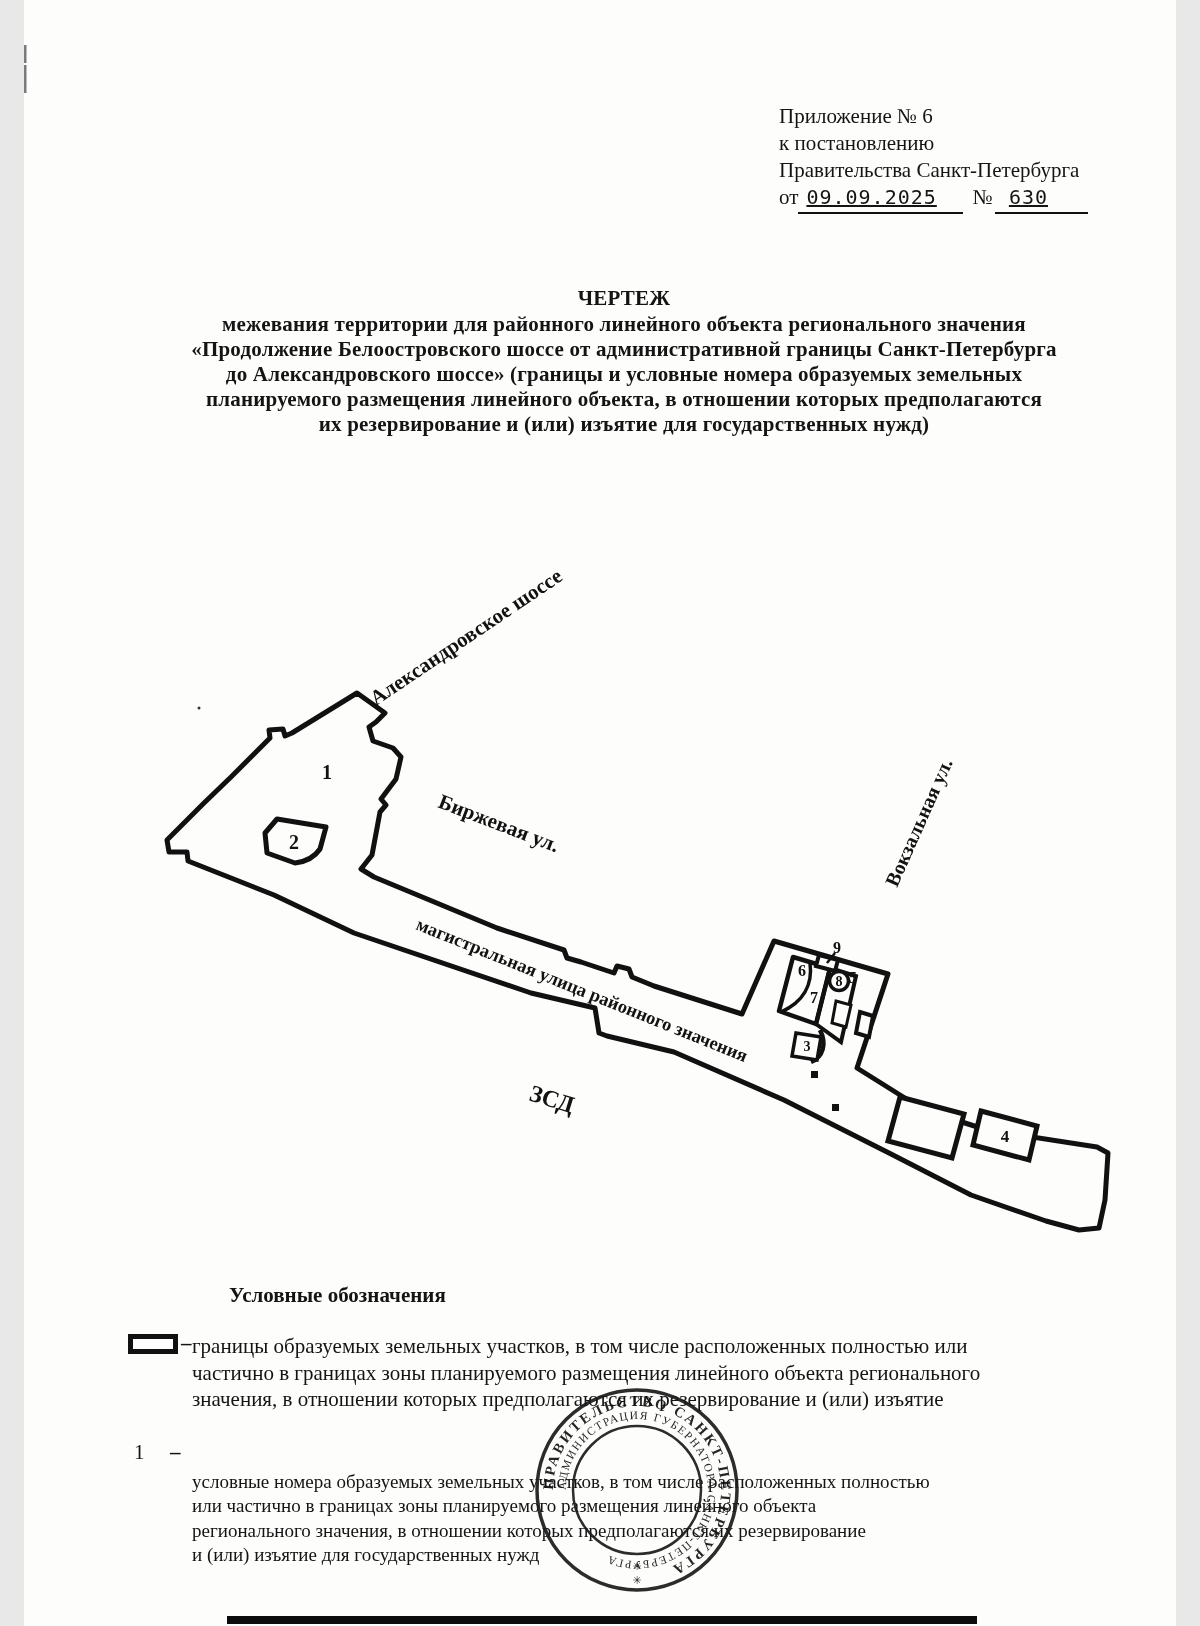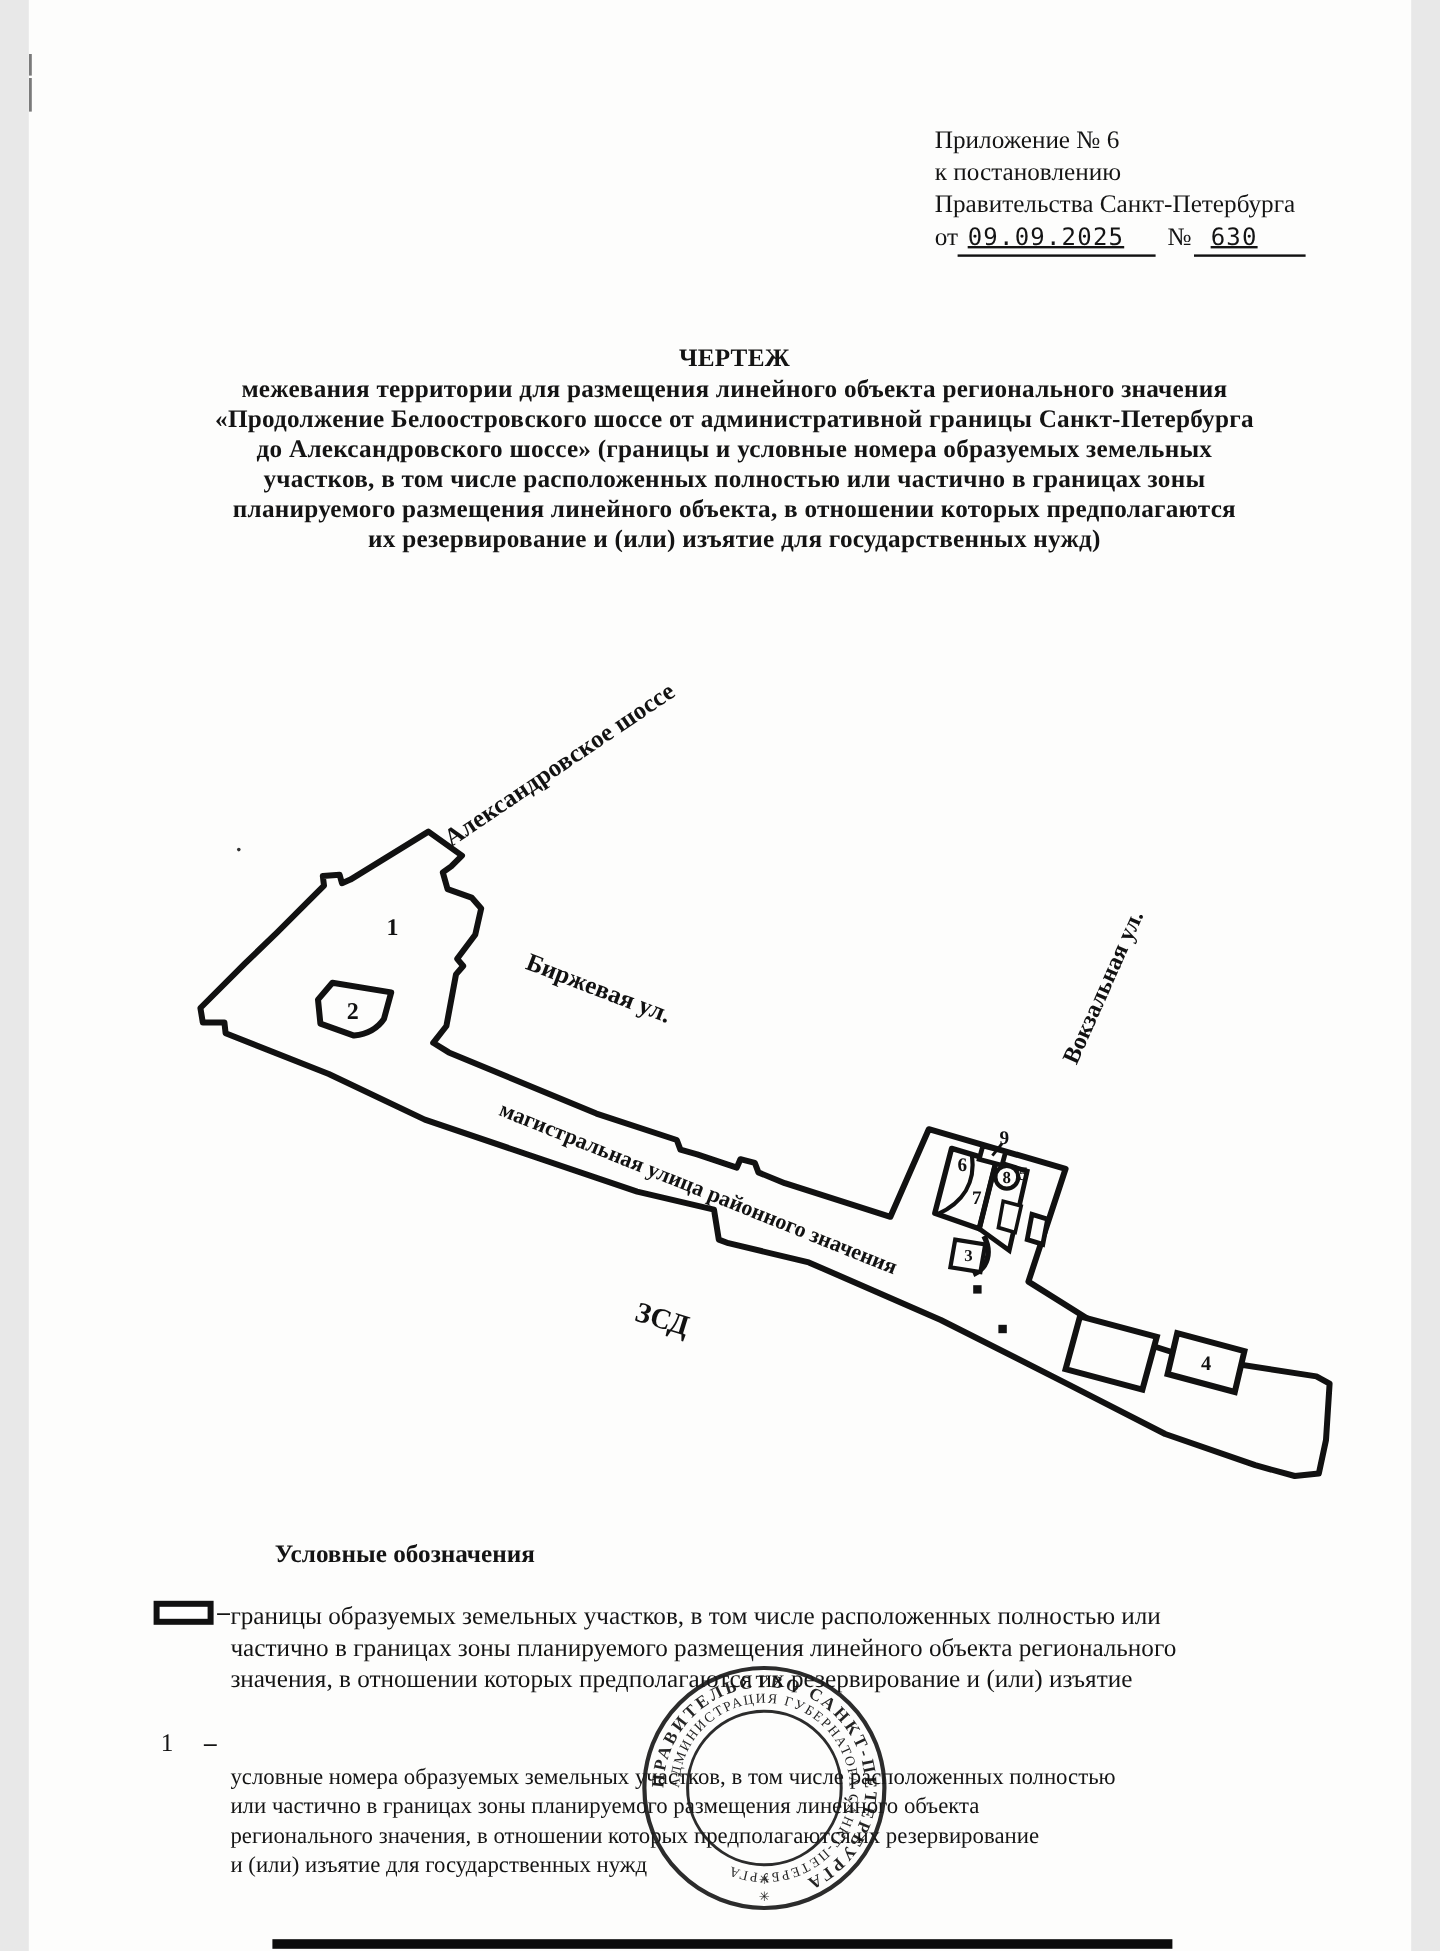--- a/index.html
+++ b/index.html
@@ -14,21 +14,21 @@
   }
   .abs{position:absolute;}
   
   .hdr{left:755px;top:103px;line-height:27px;font-size:21px;}
   .hdr .row{white-space:nowrap;}
   .hdr .u{display:inline-block;border-bottom:2px solid #111;text-decoration:underline;}
   .hdr .date{font-family:"DejaVu Sans Mono",monospace;font-size:20px;letter-spacing:1px;padding:0 26px 1px 8px;}
   .hdr .num{font-family:"DejaVu Sans Mono",monospace;font-size:20px;letter-spacing:1px;padding:0 40px 1px 14px;}
   .hdr .nsign{margin:0 2px 0 10px;}
   
-  .title{left:88px;top:286px;width:1000px;text-align:center;font-weight:bold;font-size:21px;line-height:25px;letter-spacing:.2px;}
+  .title{left:100px;top:286px;width:1000px;text-align:center;font-weight:bold;font-size:21px;line-height:25px;letter-spacing:.2px;}
   .title .h{margin-bottom:1px;}
   
   .legend-head{left:205px;top:1283px;font-size:21px;font-weight:bold;}
   .lg-sym{left:104px;top:1334px;width:40px;height:10px;background:#fff;border:5px solid #111;}
   .lg-dash1{left:157px;top:1331px;font-size:21px;font-weight:bold;}
   .lg-text1{left:168px;top:1333px;font-size:21px;line-height:26.5px;}
   .lg-one{left:110px;top:1440px;font-size:21px;}
   .lg-dash2{left:146px;top:1440px;font-size:21px;font-weight:bold;}
   .lg-text2{left:168px;top:1440px;font-size:19px;line-height:24.3px;margin-top:30px;}
   .lg-line{white-space:nowrap;}
@@ -44,24 +44,23 @@
 
   <div class="abs hdr">
     <div class="row">Приложение № 6</div>
     <div class="row">к постановлению</div>
     <div class="row">Правительства Санкт-Петербурга</div>
     <div class="row"><span>от</span><span class="u date">09.09.2025</span><span class="nsign">№</span><span class="u num">630</span></div>
   </div>
 
   <div class="abs title">
     <div class="h">ЧЕРТЕЖ</div>
-    <div>межевания территории для размещения линейного объекта регионального значения</div>
+    <div>межевания территории для районного линейного объекта регионального значения</div>
     <div>«Продолжение Белоостровского шоссе от административной границы Санкт-Петербурга</div>
     <div>до Александровского шоссе» (границы и условные номера образуемых земельных</div>
-    <div>участков, в том числе расположенных полностью или частично в границах зоны</div>
     <div>планируемого размещения линейного объекта, в отношении которых предполагаются</div>
     <div>их резервирование и (или) изъятие для государственных нужд)</div>
   </div>
 
   <div class="abs legend-head">Условные обозначения</div>
   <div class="abs lg-sym"></div>
   <div class="abs lg-dash1">–</div>
   <div class="abs lg-text1">
     <div class="lg-line">границы образуемых земельных участков, в том числе расположенных полностью или</div>
     <div class="lg-line">частично в границах зоны планируемого размещения линейного объекта  регионального</div>

